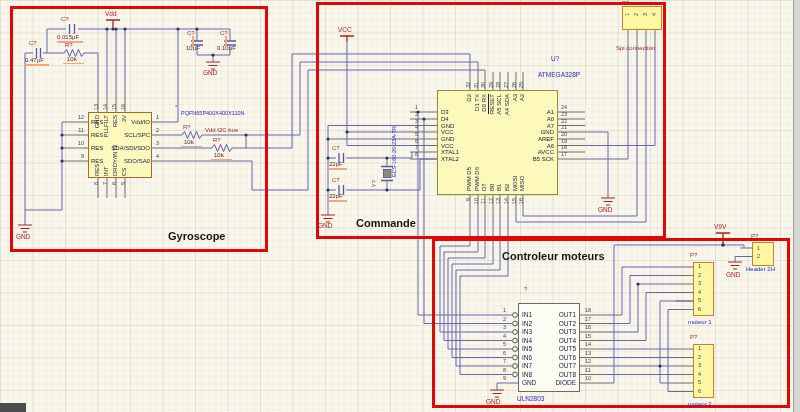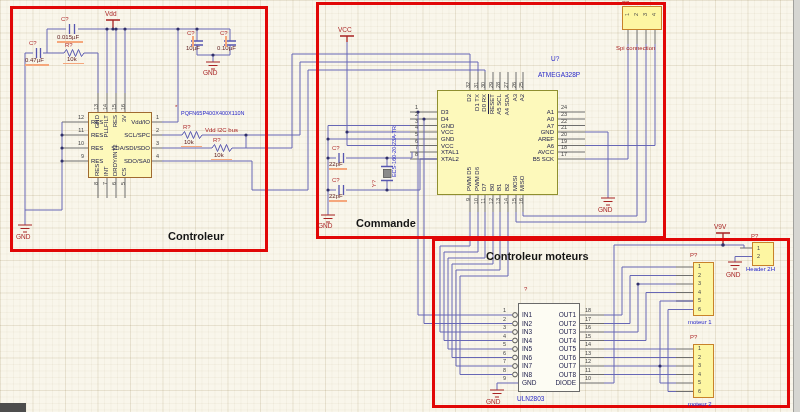--- a/index.html
+++ b/index.html
@@ -172,23 +172,23 @@
         <circle cx="723" cy="245" r="1.8"></circle>
       <circle cx="638" cy="284" r="1.6"></circle>
         <circle cx="660" cy="366" r="1.6"></circle>
     </g>
   </svg>
 
   <div class="box" style="left:10px;top:6px;width:252px;height:240px"></div>
   <div class="box" style="left:316px;top:2px;width:344px;height:231px"></div>
   <div class="box" style="left:432px;top:238px;width:352px;height:164px"></div>
 
-  <div class="ttl" style="left:168px;top:231px">Controleur</div>
+  <div class="ttl" style="left:168px;top:231px">Gyroscope</div>
   <div class="ttl" style="left:356px;top:218px">Commande</div>
-  <div class="ttl" style="left:486px;top:251px">Controleur moteurs</div>
+  <div class="ttl" style="left:502px;top:251px">Controleur moteurs</div>
 
   <span class="pwr" style="left:105px;top:11px">Vdd</span>
   <span class="pwr" style="left:203px;top:70px">GND</span>
   <span class="pwr" style="left:16px;top:234px">GND</span>
   <span class="pwr" style="left:205px;top:127px;font-size:6px">Vdd I2C bus</span>
 
   <span class="lbl des" style="left:61px;top:16px">C?</span>
   <span class="lbl val" style="left:57px;top:34px">0.015µF</span>
   <span class="hl" style="left:57px;top:41px;width:26px"></span>
 

